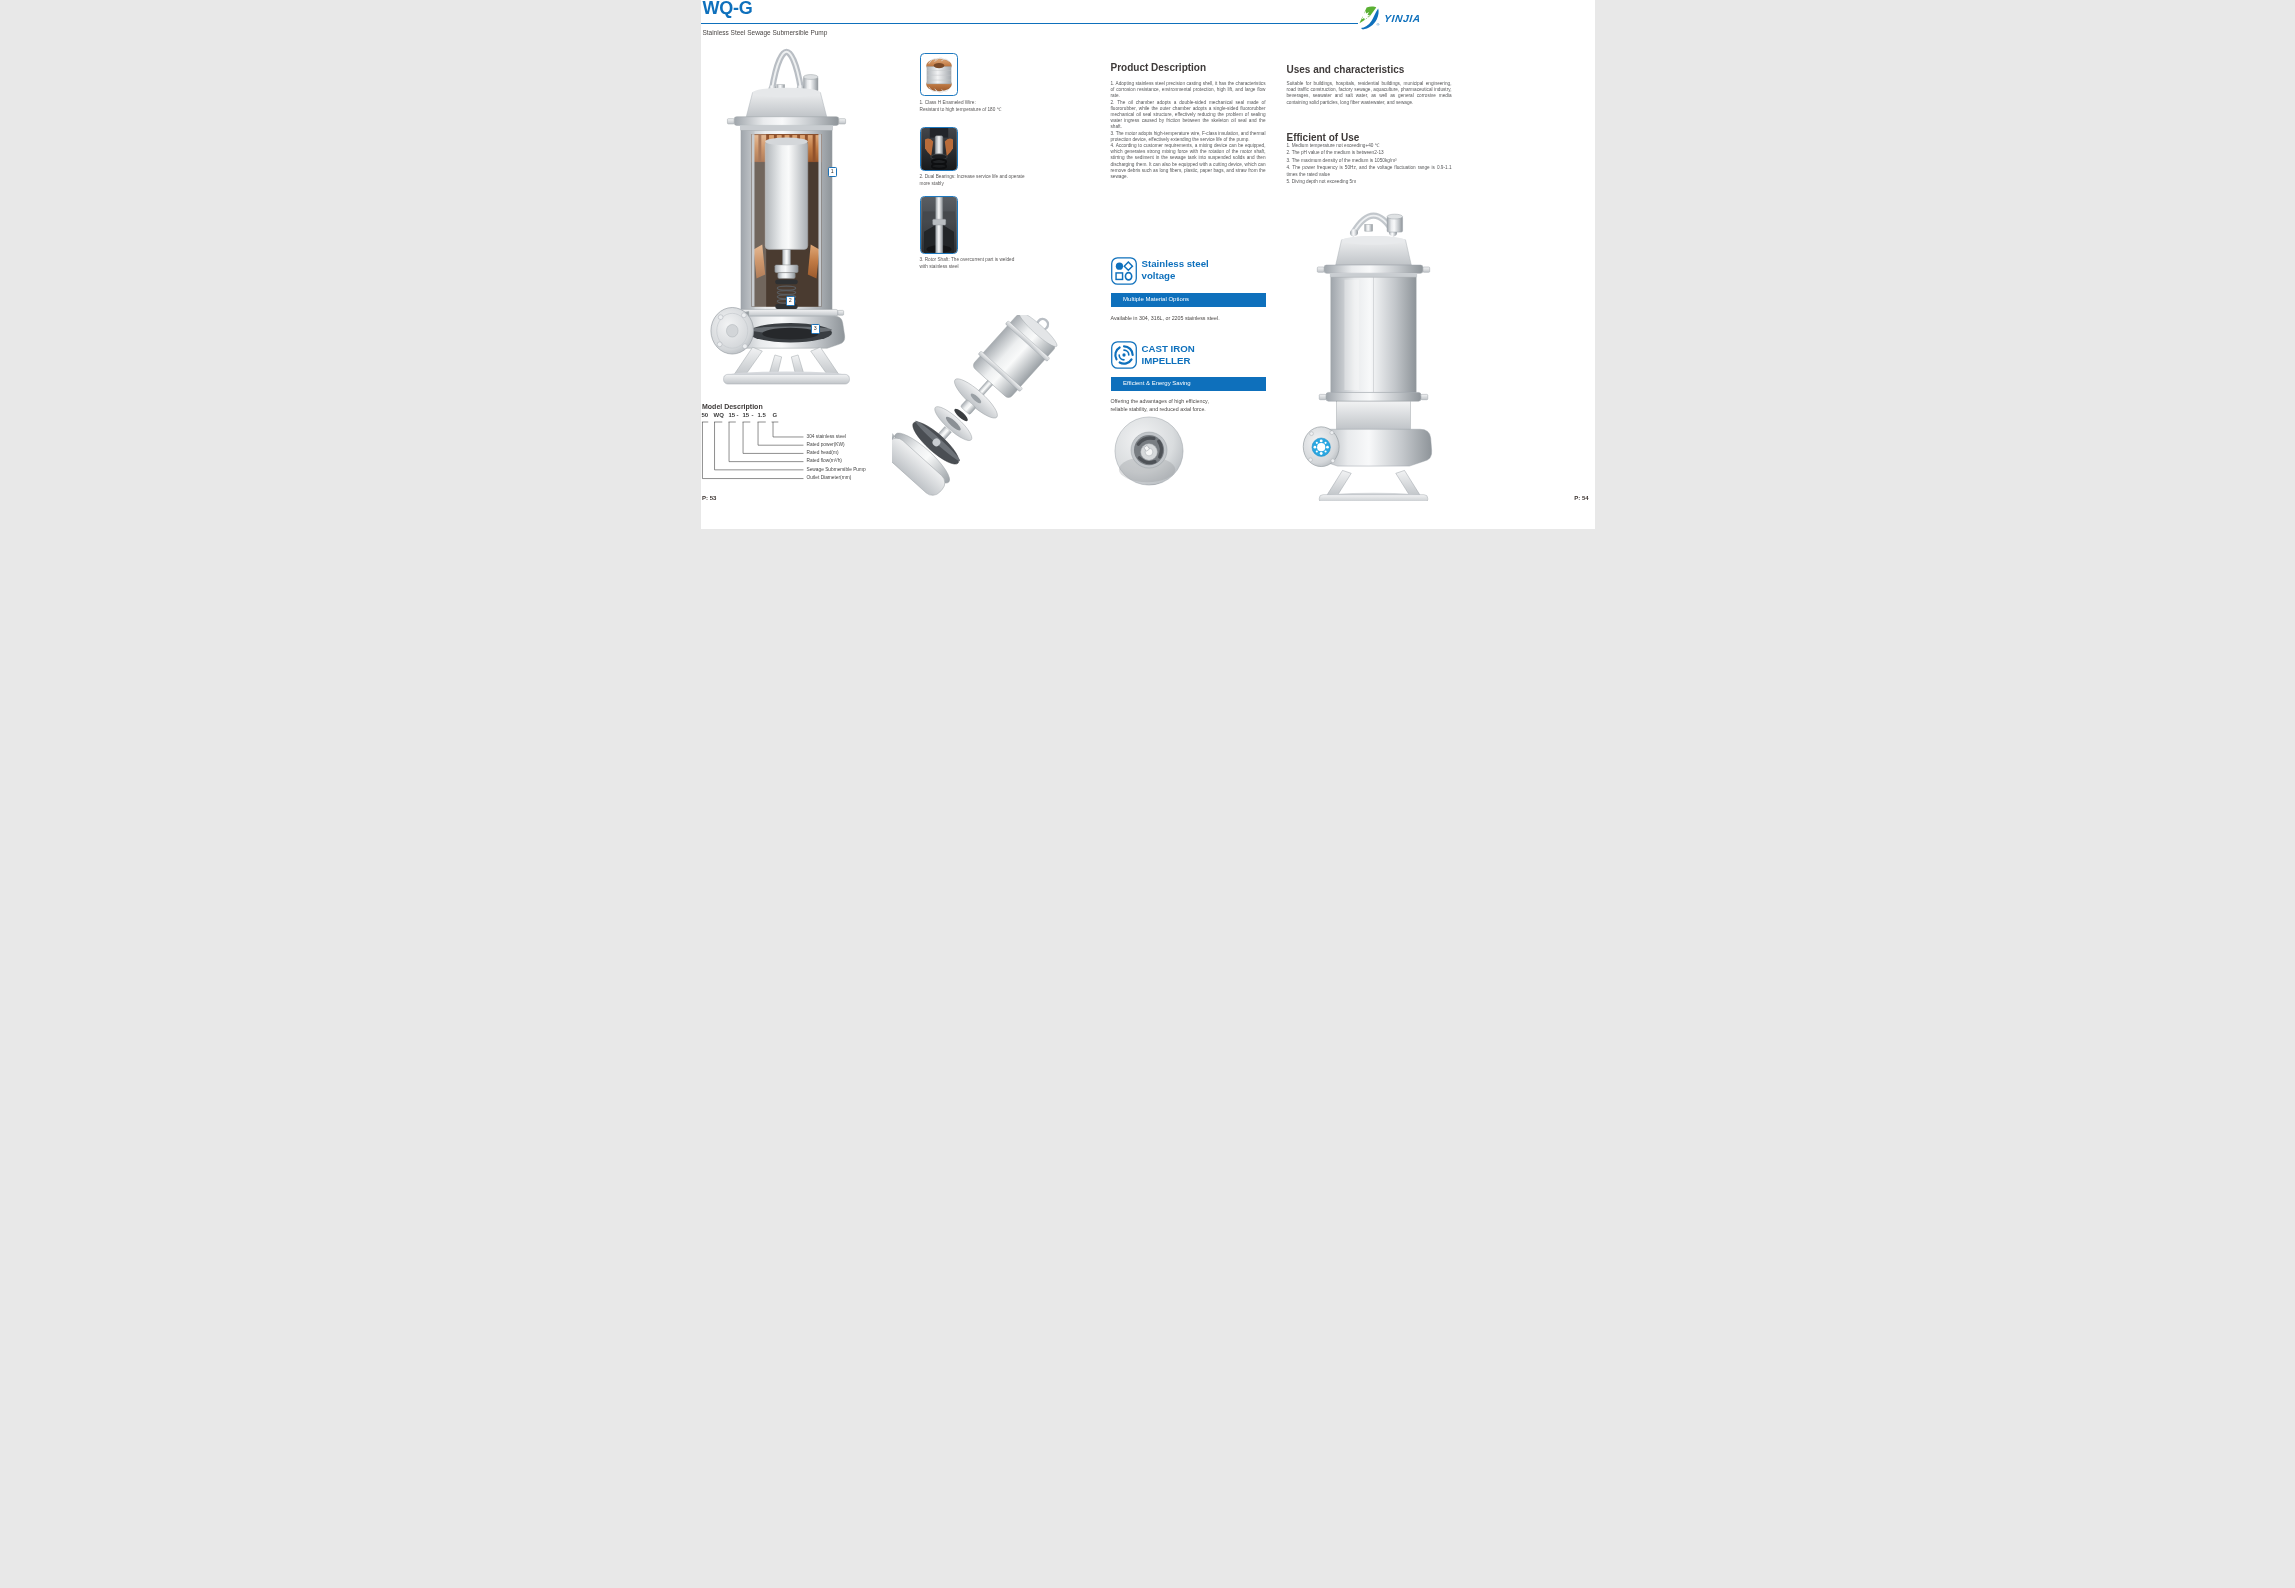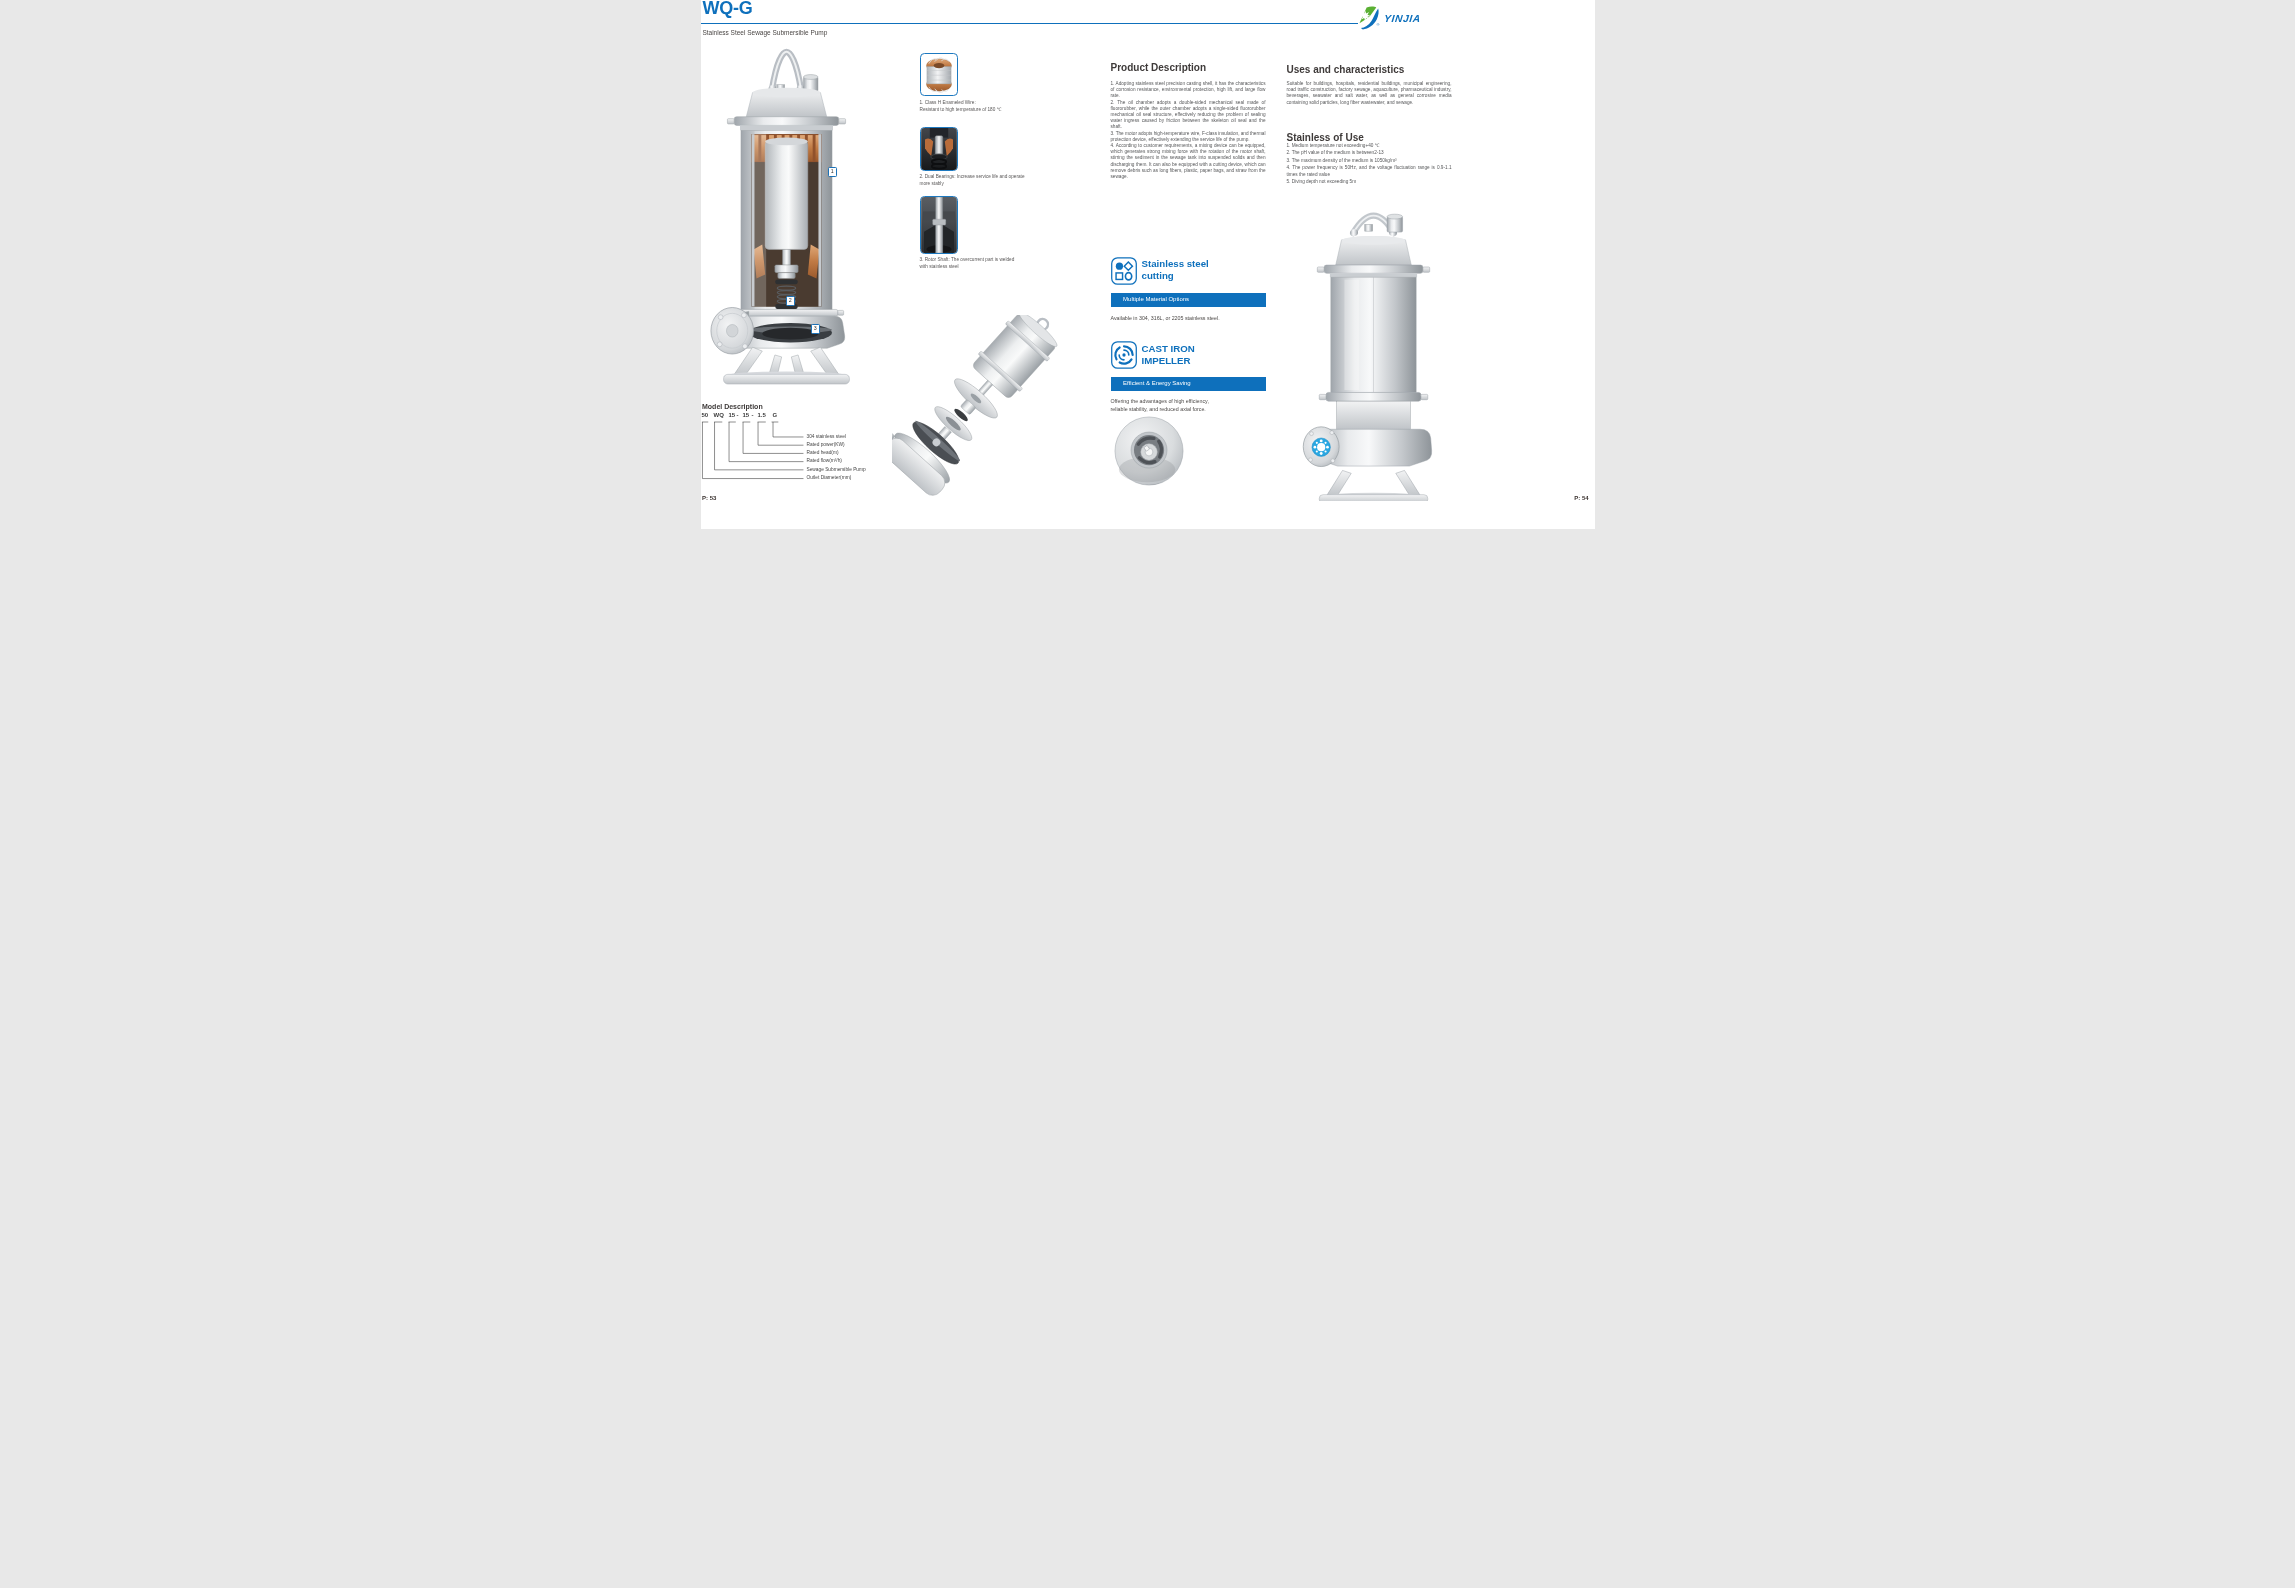--- a/index.html
+++ b/index.html
@@ -266,41 +266,41 @@
   <div class="abs body-col" style="left:410px;top:81px;width:155px;">
     <p>1. Adopting stainless steel precision casting shell, it has the characteristics of corrosion resistance, environmental protection, high lift, and large flow rate.</p>
     <p>2. The oil chamber adopts a double-sided mechanical seal made of fluororubber, while the outer chamber adopts a single-sided fluororubber mechanical oil seal structure, effectively reducing the problem of sealing water ingress caused by friction between the skeleton oil seal and the shaft.</p>
     <p>3. The motor adopts high-temperature wire, F-class insulation, and thermal protection device, effectively extending the service life of the pump.</p>
     <p>4. According to customer requirements, a mixing device can be equipped, which generates strong mixing force with the rotation of the motor shaft, stirring the sediment in the sewage tank into suspended solids and then discharging them. It can also be equipped with a cutting device, which can remove debris such as long fibers, plastic, paper bags, and straw from the sewage.</p>
   </div>
 
   <div class="abs h1" style="left:586px;top:64px;">Uses and characteristics</div>
   <div class="abs body-col" style="left:586px;top:81px;width:165px;">Suitable for buildings, hospitals, residential buildings, municipal engineering, road traffic construction, factory sewage, aquaculture, pharmaceutical industry, beverages, seawater and salt water, as well as general corrosive media containing solid particles, long fiber wastewater, and sewage.</div>
 
-  <div class="abs h1" style="left:586px;top:132px;">Stainless of Use</div>
+  <div class="abs h1" style="left:586px;top:132px;">Efficient of Use</div>
   <div class="abs cond" style="left:586px;top:143px;width:165px;">
     <div>1. Medium temperature not exceeding+40 ℃</div>
     <div>2. The pH value of the medium is between2-13</div>
     <div>3. The maximum density of the medium is 1050kg/m³</div>
     <div>4. The power frequency is 50Hz, and the voltage fluctuation range is 0.9-1.1 times the rated value</div>
     <div>5. Diving depth not exceeding 5m</div>
   </div>
 
   <div class="abs" style="left:410px;top:257px;width:26px;height:28px;">
     <svg width="26" height="28" viewBox="0 0 54 58">
       <rect x="1.5" y="1.5" width="51" height="55" rx="12" fill="#fff" stroke="#0e70bc" stroke-width="2.6"></rect>
       <circle cx="17.5" cy="19" r="7.5" fill="#0e70bc"></circle>
       <path d="M36 10.5 L44.5 19 L36 27.5 L27.5 19 Z" fill="none" stroke="#0e70bc" stroke-width="3"></path>
       <rect x="10.5" y="33" width="13.5" height="13.5" fill="none" stroke="#0e70bc" stroke-width="3"></rect>
       <ellipse cx="36.5" cy="40" rx="6.5" ry="7.5" fill="none" stroke="#0e70bc" stroke-width="3.4"></ellipse>
     </svg>
   </div>
   <div class="abs blue-h" style="left:441px;top:258px;">
     <div>Stainless steel</div>
-    <div>cutting</div>
+    <div>voltage</div>
   </div>
   <div class="abs banner" style="left:410px;top:293px;">Multiple Material Options</div>
   <div class="abs note" style="left:410px;top:314px;width:160px;">Available in 304, 316L, or 2205 stainless steel.</div>
 
   <div class="abs" style="left:410px;top:341px;width:26px;height:28px;">
     <svg width="26" height="28" viewBox="0 0 54 58">
       <rect x="1.5" y="1.5" width="51" height="55" rx="12" fill="#fff" stroke="#0e70bc" stroke-width="2.6"></rect>
       <g stroke="#0e70bc" fill="none" stroke-linecap="round">
         <path d="M27 11 A18 18 0 0 1 45 29" stroke-width="4.5"></path>
         <path d="M27 11 A18 18 0 0 1 45 29" stroke-width="4.5" transform="rotate(120 27 29)"></path>

